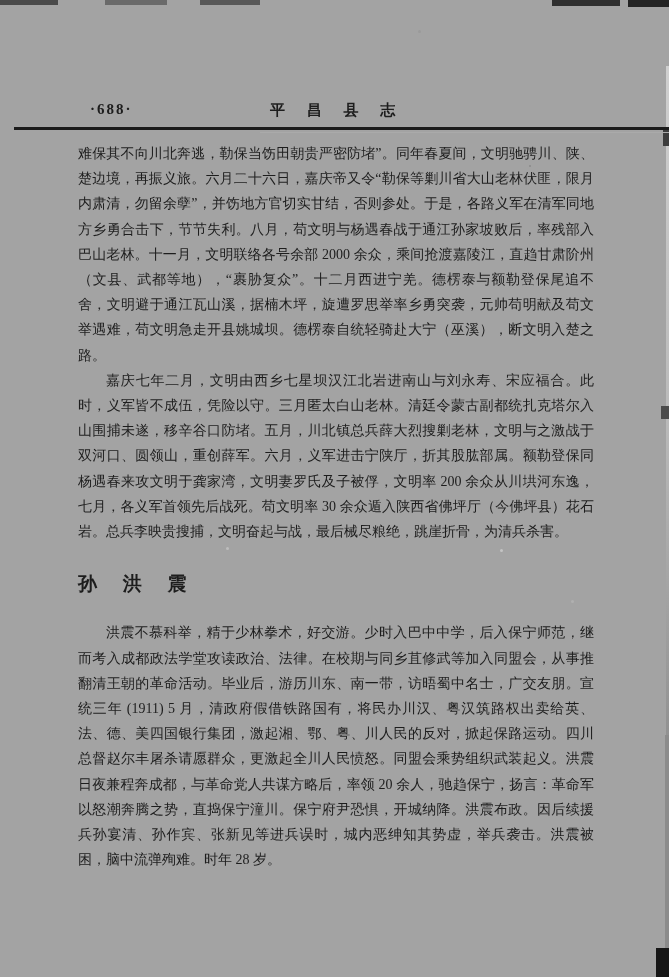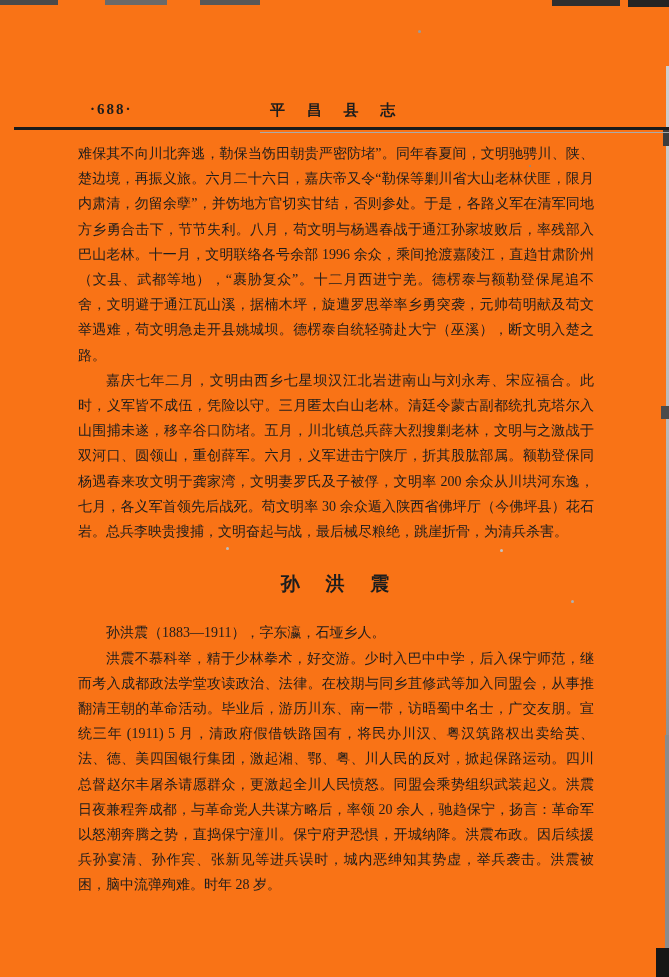--- a/index.html
+++ b/index.html
@@ -1,20 +1,20 @@
 <!DOCTYPE html>
 <html><head>
 <meta charset="utf-8">
 <style>
   html, body { margin: 0; padding: 0; background: #ffffff; }
   .page {
     position: relative;
     width: 669px;
     height: 977px;
-    background: #f97316;
+    background: #a3a3a3;
     overflow: hidden;
     font-family: "Liberation Serif", "DejaVu Serif", serif;
     color: #1d1d1d;
   }
   
   .header { position: absolute; top: 101px; left: 78px; width: 514px; height: 22px; font-size: 15px; }
   .page-num { position: absolute; left: 12px; top: 0; font-weight: bold; letter-spacing: 2px; }
   .header-title { position: absolute; left: 4px; right: 0; top: 0; text-align: center; font-weight: bold; letter-spacing: 9px; }
   .rule  { position: absolute; top: 127px; left: 14px; right: 0; height: 3px; background: #1b1b1b; }
   .rule2 { position: absolute; top: 132px; left: 260px; right: 0; height: 1px; background: #aaa; }
@@ -25,21 +25,20 @@
     top: 141px;
     left: 78px;
     width: 516px;
     font-size: 14px;
     line-height: 25.2px;
     text-align: justify;
   }
   .content p { margin: 0; }
   .indent { text-indent: 2em; }
   .section-title {
-    text-align: center;
     font-size: 19px;
     font-weight: bold;
     word-spacing: 17px;
     letter-spacing: 2px;
     margin: 27px 0 24px 0;
   }
 
   
   .art { position: absolute; pointer-events: none; }
   .band { top: 0; height: 5px; background: #3a3a3a; }
@@ -83,22 +82,21 @@
   <div class="art speck s5"></div>
 
   <div class="header">
     <span class="page-num">·688·</span>
     <span class="header-title">平 昌 县 志</span>
   </div>
   <div class="rule"></div>
   <div class="rule2"></div>
 
   <div class="content">
-    <p>难保其不向川北奔逃，勒保当饬田朝贵严密防堵”。同年春夏间，文明驰骋川、陕、楚边境，再振义旅。六月二十六日，嘉庆帝又令“勒保等剿川省大山老林伏匪，限月内肃清，勿留余孽”，并饬地方官切实甘结，否则参处。于是，各路义军在清军同地方乡勇合击下，节节失利。八月，苟文明与杨遇春战于通江孙家坡败后，率残部入巴山老林。十一月，文明联络各号余部 1996 余众，乘间抢渡嘉陵江，直趋甘肃阶州（文县、武都等地），“裹胁复众”。十二月西进宁羌。德楞泰与额勒登保尾追不舍，文明避于通江瓦山溪，据楠木坪，旋遭罗思举率乡勇突袭，元帅苟明献及苟文举遇难，苟文明急走开县姚城坝。德楞泰自统轻骑赴大宁（巫溪），断文明入楚之路。</p>
+    <p>难保其不向川北奔逃，勒保当饬田朝贵严密防堵”。同年春夏间，文明驰骋川、陕、楚边境，再振义旅。六月二十六日，嘉庆帝又令“勒保等剿川省大山老林伏匪，限月内肃清，勿留余孽”，并饬地方官切实甘结，否则参处。于是，各路义军在清军同地方乡勇合击下，节节失利。八月，苟文明与杨遇春战于通江孙家坡败后，率残部入巴山老林。十一月，文明联络各号余部 2000 余众，乘间抢渡嘉陵江，直趋甘肃阶州（文县、武都等地），“裹胁复众”。十二月西进宁羌。德楞泰与额勒登保尾追不舍，文明避于通江瓦山溪，据楠木坪，旋遭罗思举率乡勇突袭，元帅苟明献及苟文举遇难，苟文明急走开县姚城坝。德楞泰自统轻骑赴大宁（巫溪），断文明入楚之路。</p>
     <p class="indent">嘉庆七年二月，文明由西乡七星坝汉江北岩进南山与刘永寿、宋应福合。此时，义军皆不成伍，凭险以守。三月匿太白山老林。清廷令蒙古副都统扎克塔尔入山围捕未遂，移辛谷口防堵。五月，川北镇总兵薛大烈搜剿老林，文明与之激战于双河口、圆领山，重创薛军。六月，义军进击宁陕厅，折其股肱部属。额勒登保同杨遇春来攻文明于龚家湾，文明妻罗氏及子被俘，文明率 200 余众从川垬河东逸，七月，各义军首领先后战死。苟文明率 30 余众遁入陕西省佛坪厅（今佛坪县）花石岩。总兵李映贵搜捕，文明奋起与战，最后械尽粮绝，跳崖折骨，为清兵杀害。</p>
 
     <h2 class="section-title">孙 洪 震</h2>
 
-    <p class="indent">孙洪震（1883—1911），字东瀛，石垭乡人。</p>
     <p class="indent">洪震不慕科举，精于少林拳术，好交游。少时入巴中中学，后入保宁师范，继而考入成都政法学堂攻读政治、法律。在校期与同乡苴修武等加入同盟会，从事推翻清王朝的革命活动。毕业后，游历川东、南一带，访晤蜀中名士，广交友朋。宣统三年 (1911) 5 月，清政府假借铁路国有，将民办川汉、粤汉筑路权出卖给英、法、德、美四国银行集团，激起湘、鄂、粤、川人民的反对，掀起保路运动。四川总督赵尔丰屠杀请愿群众，更激起全川人民愤怒。同盟会乘势组织武装起义。洪震日夜兼程奔成都，与革命党人共谋方略后，率领 20 余人，驰趋保宁，扬言：革命军以怒潮奔腾之势，直捣保宁潼川。保宁府尹恐惧，开城纳降。洪震布政。因后续援兵孙宴清、孙作宾、张新见等进兵误时，城内恶绅知其势虚，举兵袭击。洪震被困，脑中流弹殉难。时年 28 岁。</p>
   </div>
 
 </div>
 
 </body></html>

